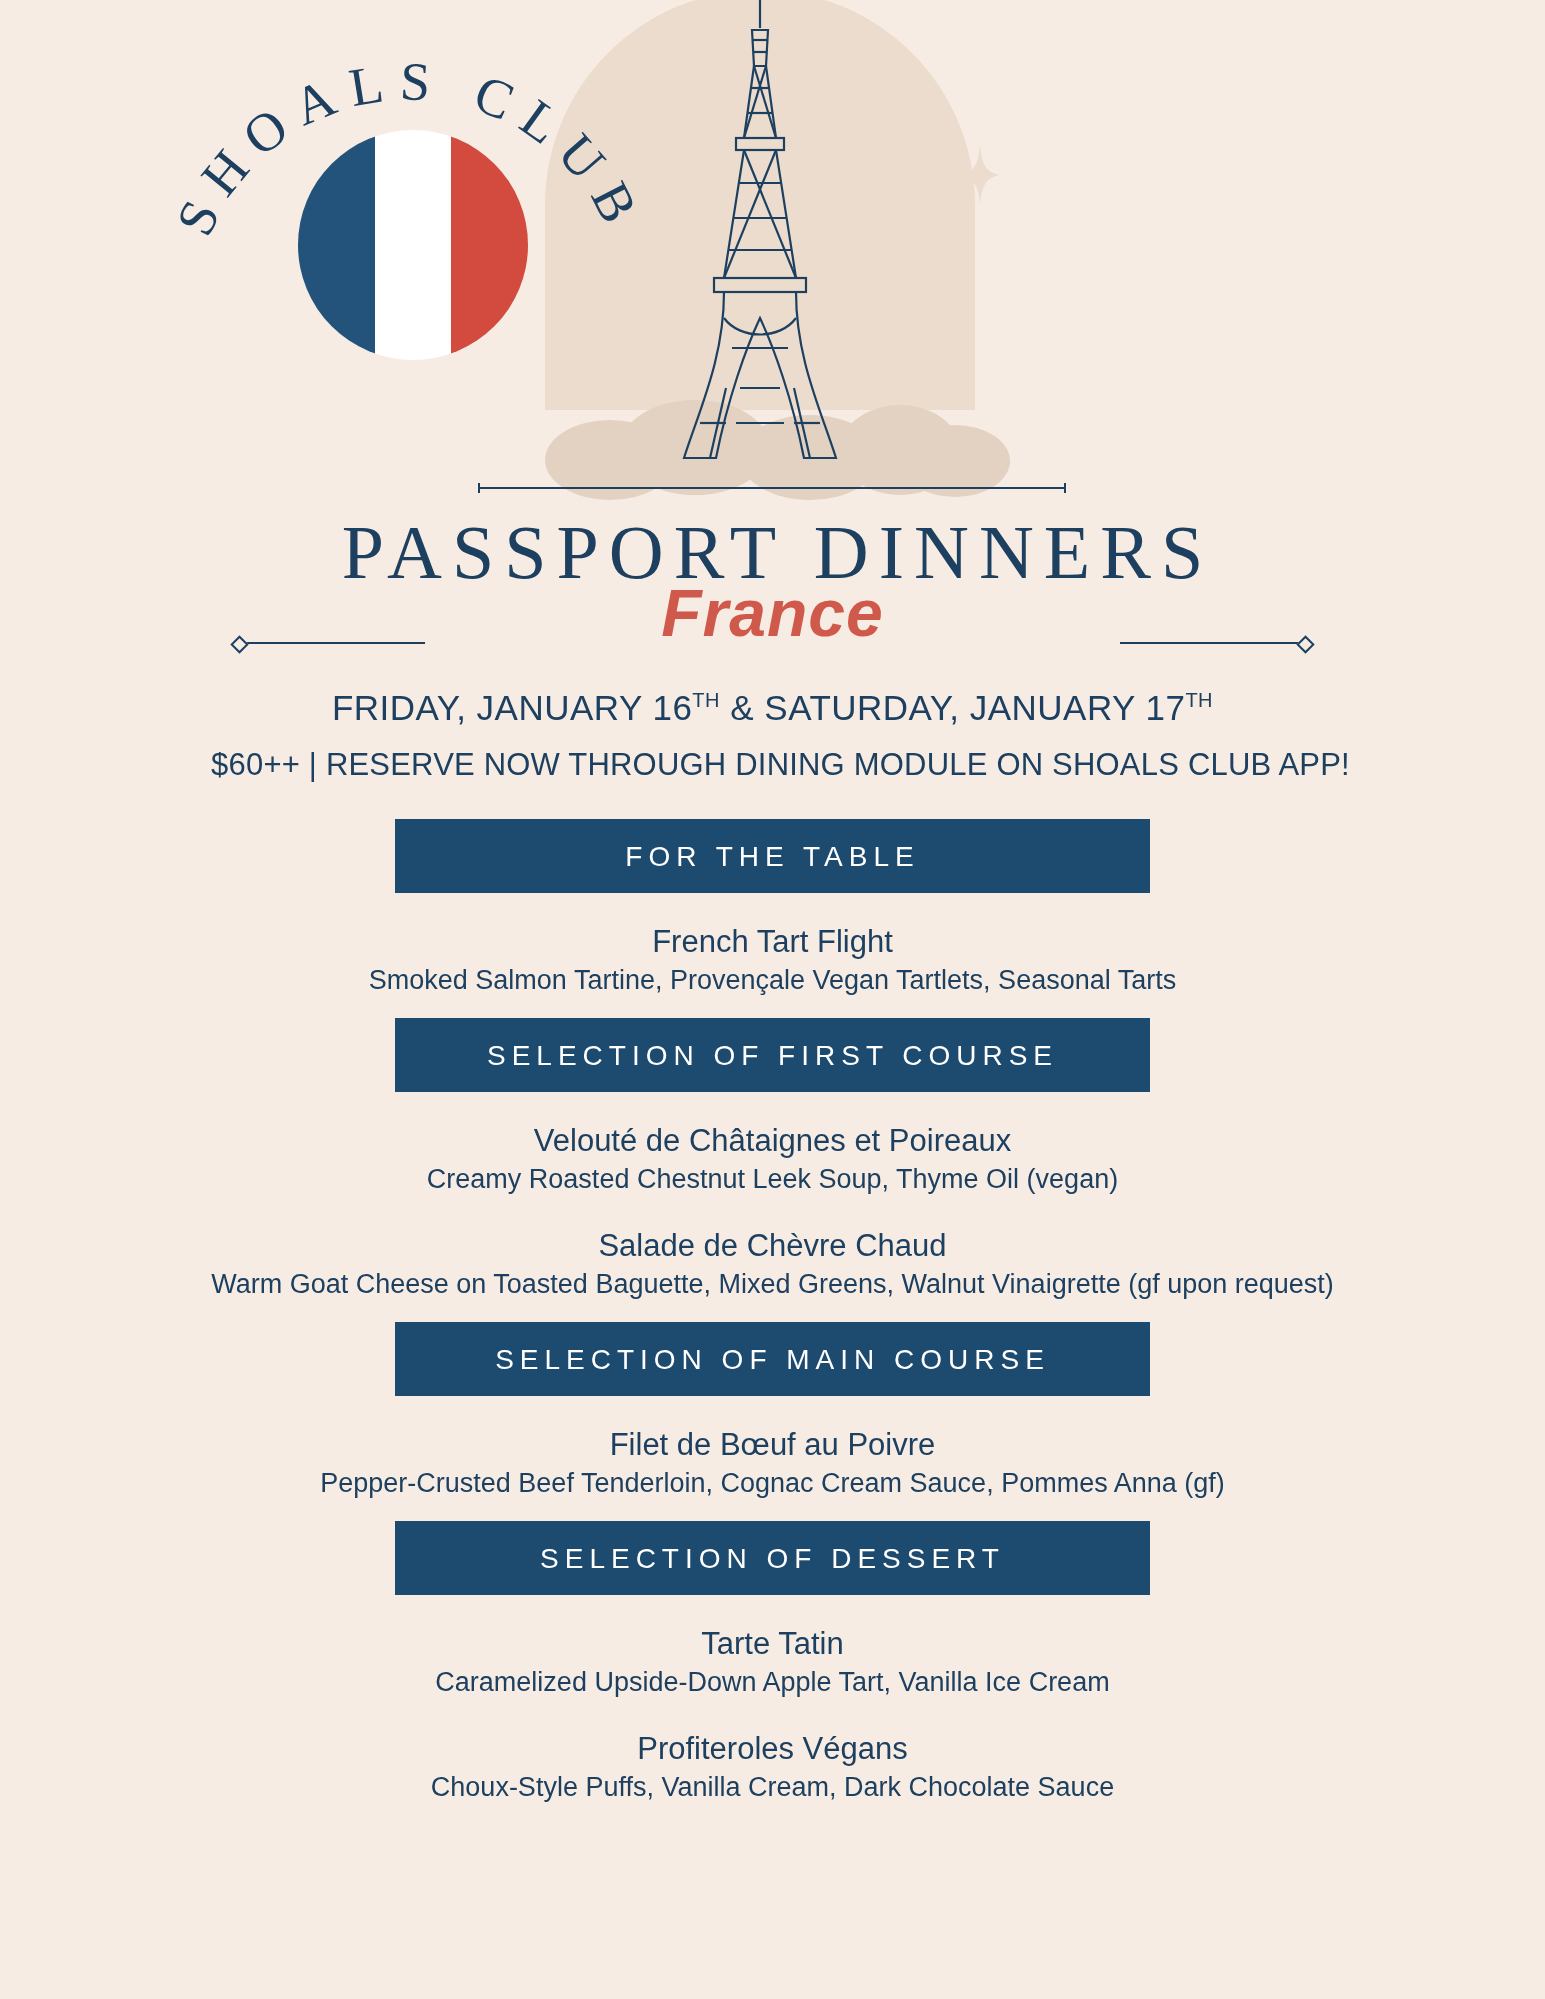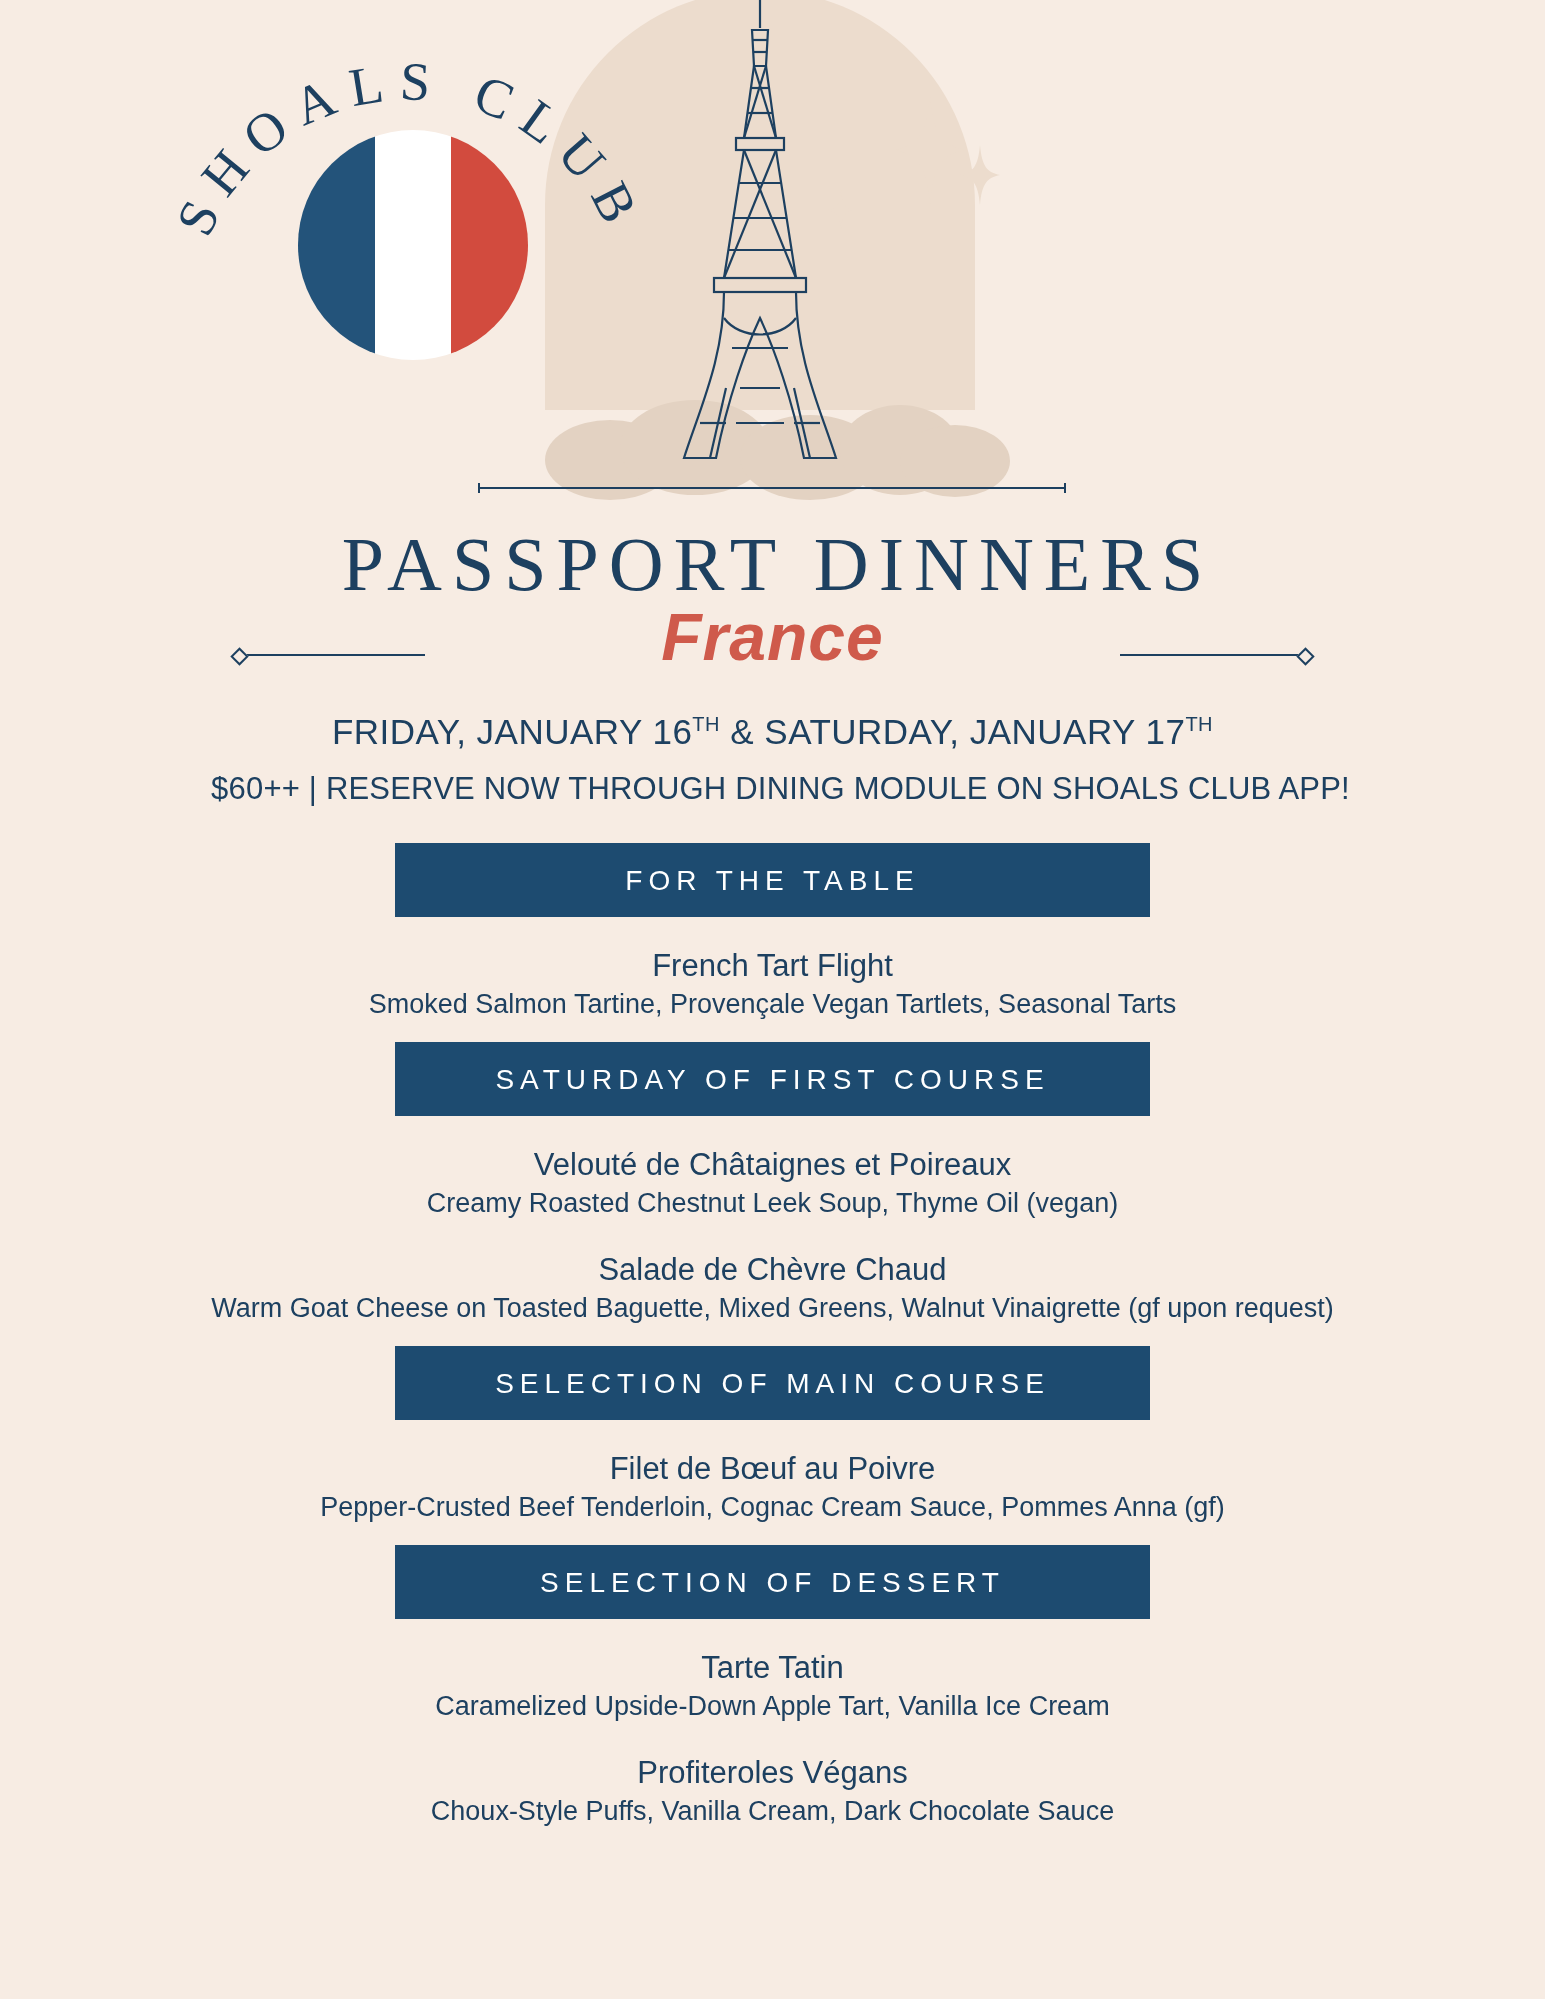--- a/index.html
+++ b/index.html
@@ -104,21 +104,21 @@
     margin-top: 0px;
     position: relative;
   }
   .main-title {
     font-family: "Liberation Serif", serif;
     font-size: 76px;
     letter-spacing: 10px;
     color: #1d4060;
     font-weight: 400;
     line-height: 1;
-    margin: 16px;
+    margin: 4px;
     padding-left: 10px;
   }
   .script-title {
     font-family: Liberation Sans, sans-serif;
     font-style: italic;
     font-size: 66px;
     color: #cf5a4b;
     margin-top: -14px;
     line-height: 1;
     letter-spacing: 1px;
@@ -292,21 +292,21 @@
 <div class="menu">
 
   <div class="bar-gap"></div>
   <div class="section-bar">FOR THE TABLE</div>
   <div class="dish">
     <div class="dish-name">French Tart Flight</div>
     <div class="dish-desc">Smoked Salmon Tartine, Provençale Vegan Tartlets, Seasonal Tarts</div>
   </div>
 
   <div class="block-gap"></div>
-  <div class="section-bar">SATURDAY OF FIRST COURSE</div>
+  <div class="section-bar">SELECTION OF FIRST COURSE</div>
   <div class="dish">
     <div class="dish-name">Velouté de Châtaignes et Poireaux</div>
     <div class="dish-desc">Creamy Roasted Chestnut Leek Soup, Thyme Oil (vegan)</div>
   </div>
   <div class="dish">
     <div class="dish-name">Salade de Chèvre Chaud</div>
     <div class="dish-desc">Warm Goat Cheese on Toasted Baguette, Mixed Greens, Walnut Vinaigrette (gf upon request)</div>
   </div>
 
   <div class="block-gap"></div>

